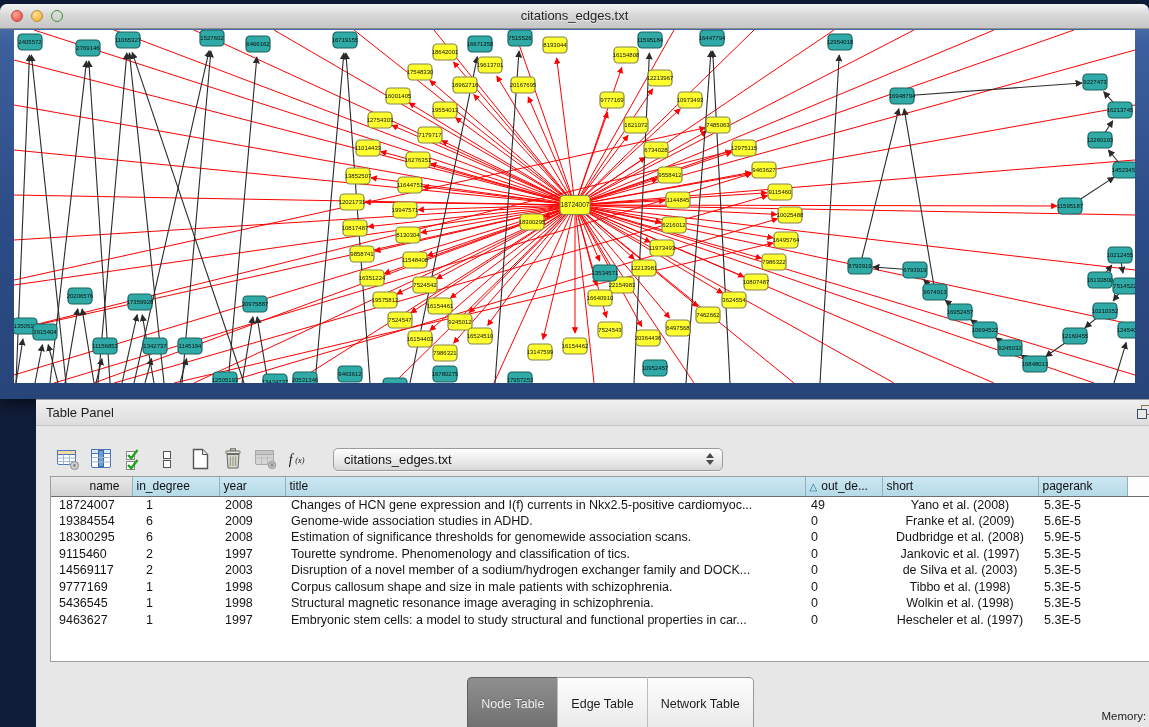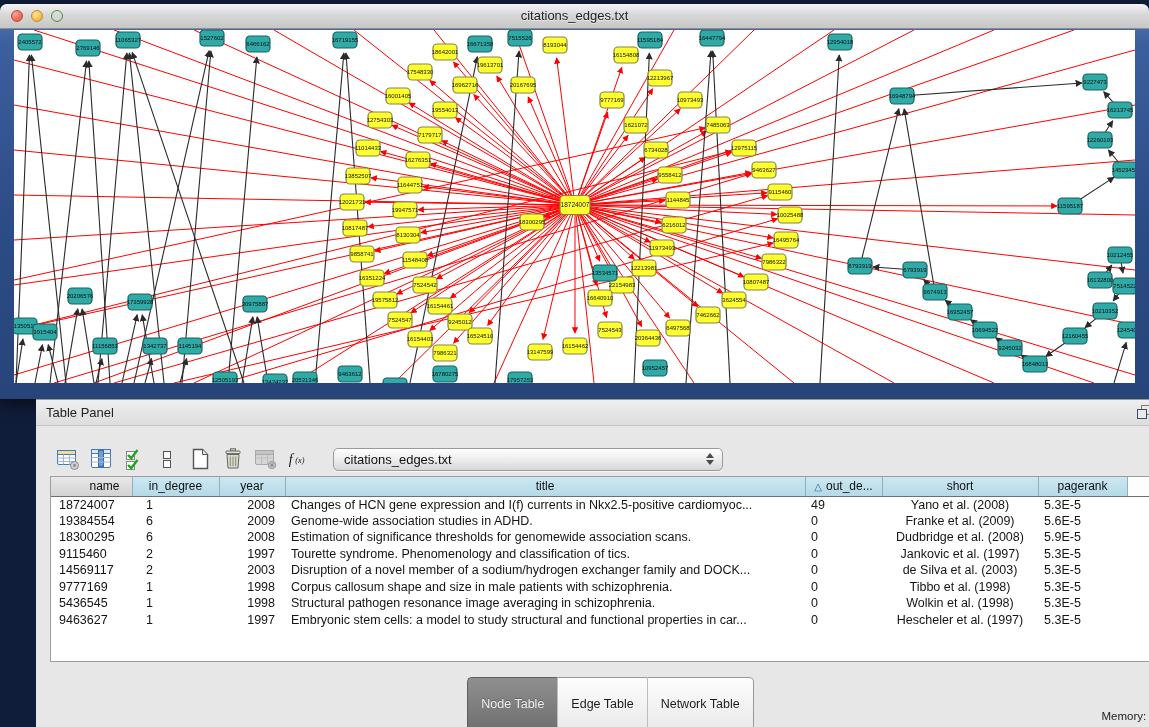--- a/index.html
+++ b/index.html
@@ -63,33 +63,33 @@
 
   .table-area{
     position:absolute;top:76px;left:14px;width:1121px;height:186px;
     background:#fff;border:1px solid #9e9e9e;box-sizing:border-box;overflow:hidden;
   }
   #data-table{border-collapse:collapse;table-layout:fixed;width:1105px;}
   #data-table th{
     height:19px;box-sizing:border-box;font-weight:normal;font-size:12px;color:#111;
     background:linear-gradient(#cde7f2,#b4d9e7);
     border-right:1px solid #8fb0bc;border-bottom:1px solid #6e6e6e;
-    overflow:hidden;white-space:nowrap;text-align:center;padding:0 4px;
+    overflow:hidden;white-space:nowrap;text-align:left;padding:0 4px;
   }
   #data-table th:first-child{
     background:linear-gradient(#e8e8e8,#d2d2d2);text-align:right;padding-right:12px;
   }
   #data-table th.filler{background:#fdfdfd;border-right:none;}
   #data-table td{
     height:16.5px;box-sizing:border-box;font-size:12.5px;color:#141414;
     overflow:hidden;white-space:nowrap;text-overflow:clip;padding:0 6px;
   }
   #data-table td:nth-child(1){padding-left:8px;}
   #data-table td:nth-child(2){padding-left:14px;}
-  #data-table td:nth-child(3){text-align:right;padding-right:10px;}
+  #data-table td:nth-child(3){padding-right:10px;}
   #data-table td:nth-child(6){text-align:center;}
   .sort-tri{color:#1d6e8c;font-size:10px;margin-right:4px;}
   .vscroll{
     position:absolute;top:0;right:0;width:15px;height:184px;
     background:#f6f6f6;border-left:1px solid #d9d9d9;
   }
   .vthumb{
     position:absolute;top:21px;left:2px;width:10px;height:44px;border-radius:6px;
     background:linear-gradient(90deg,#c4c4c4,#a2a2a2);border:1px solid #969696;box-sizing:border-box;
   }
@@ -689,21 +689,21 @@
             <td>Corpus callosum shape and size in male patients with schizophrenia.</td>
             <td>0</td>
             <td>Tibbo et al. (1998)</td>
             <td>5.3E-5</td>
             <td></td>
           </tr>
           <tr>
             <td>5436545</td>
             <td>1</td>
             <td>1998</td>
-            <td>Structural pathogen resonance image averaging in schizophrenia.</td>
+            <td>Structural magnetic resonance image averaging in schizophrenia.</td>
             <td>0</td>
             <td>Wolkin et al. (1998)</td>
             <td>5.3E-5</td>
             <td></td>
           </tr>
           <tr>
             <td>9463627</td>
             <td>1</td>
             <td>1997</td>
             <td>Embryonic stem cells: a model to study structural and functional properties in car...</td>

